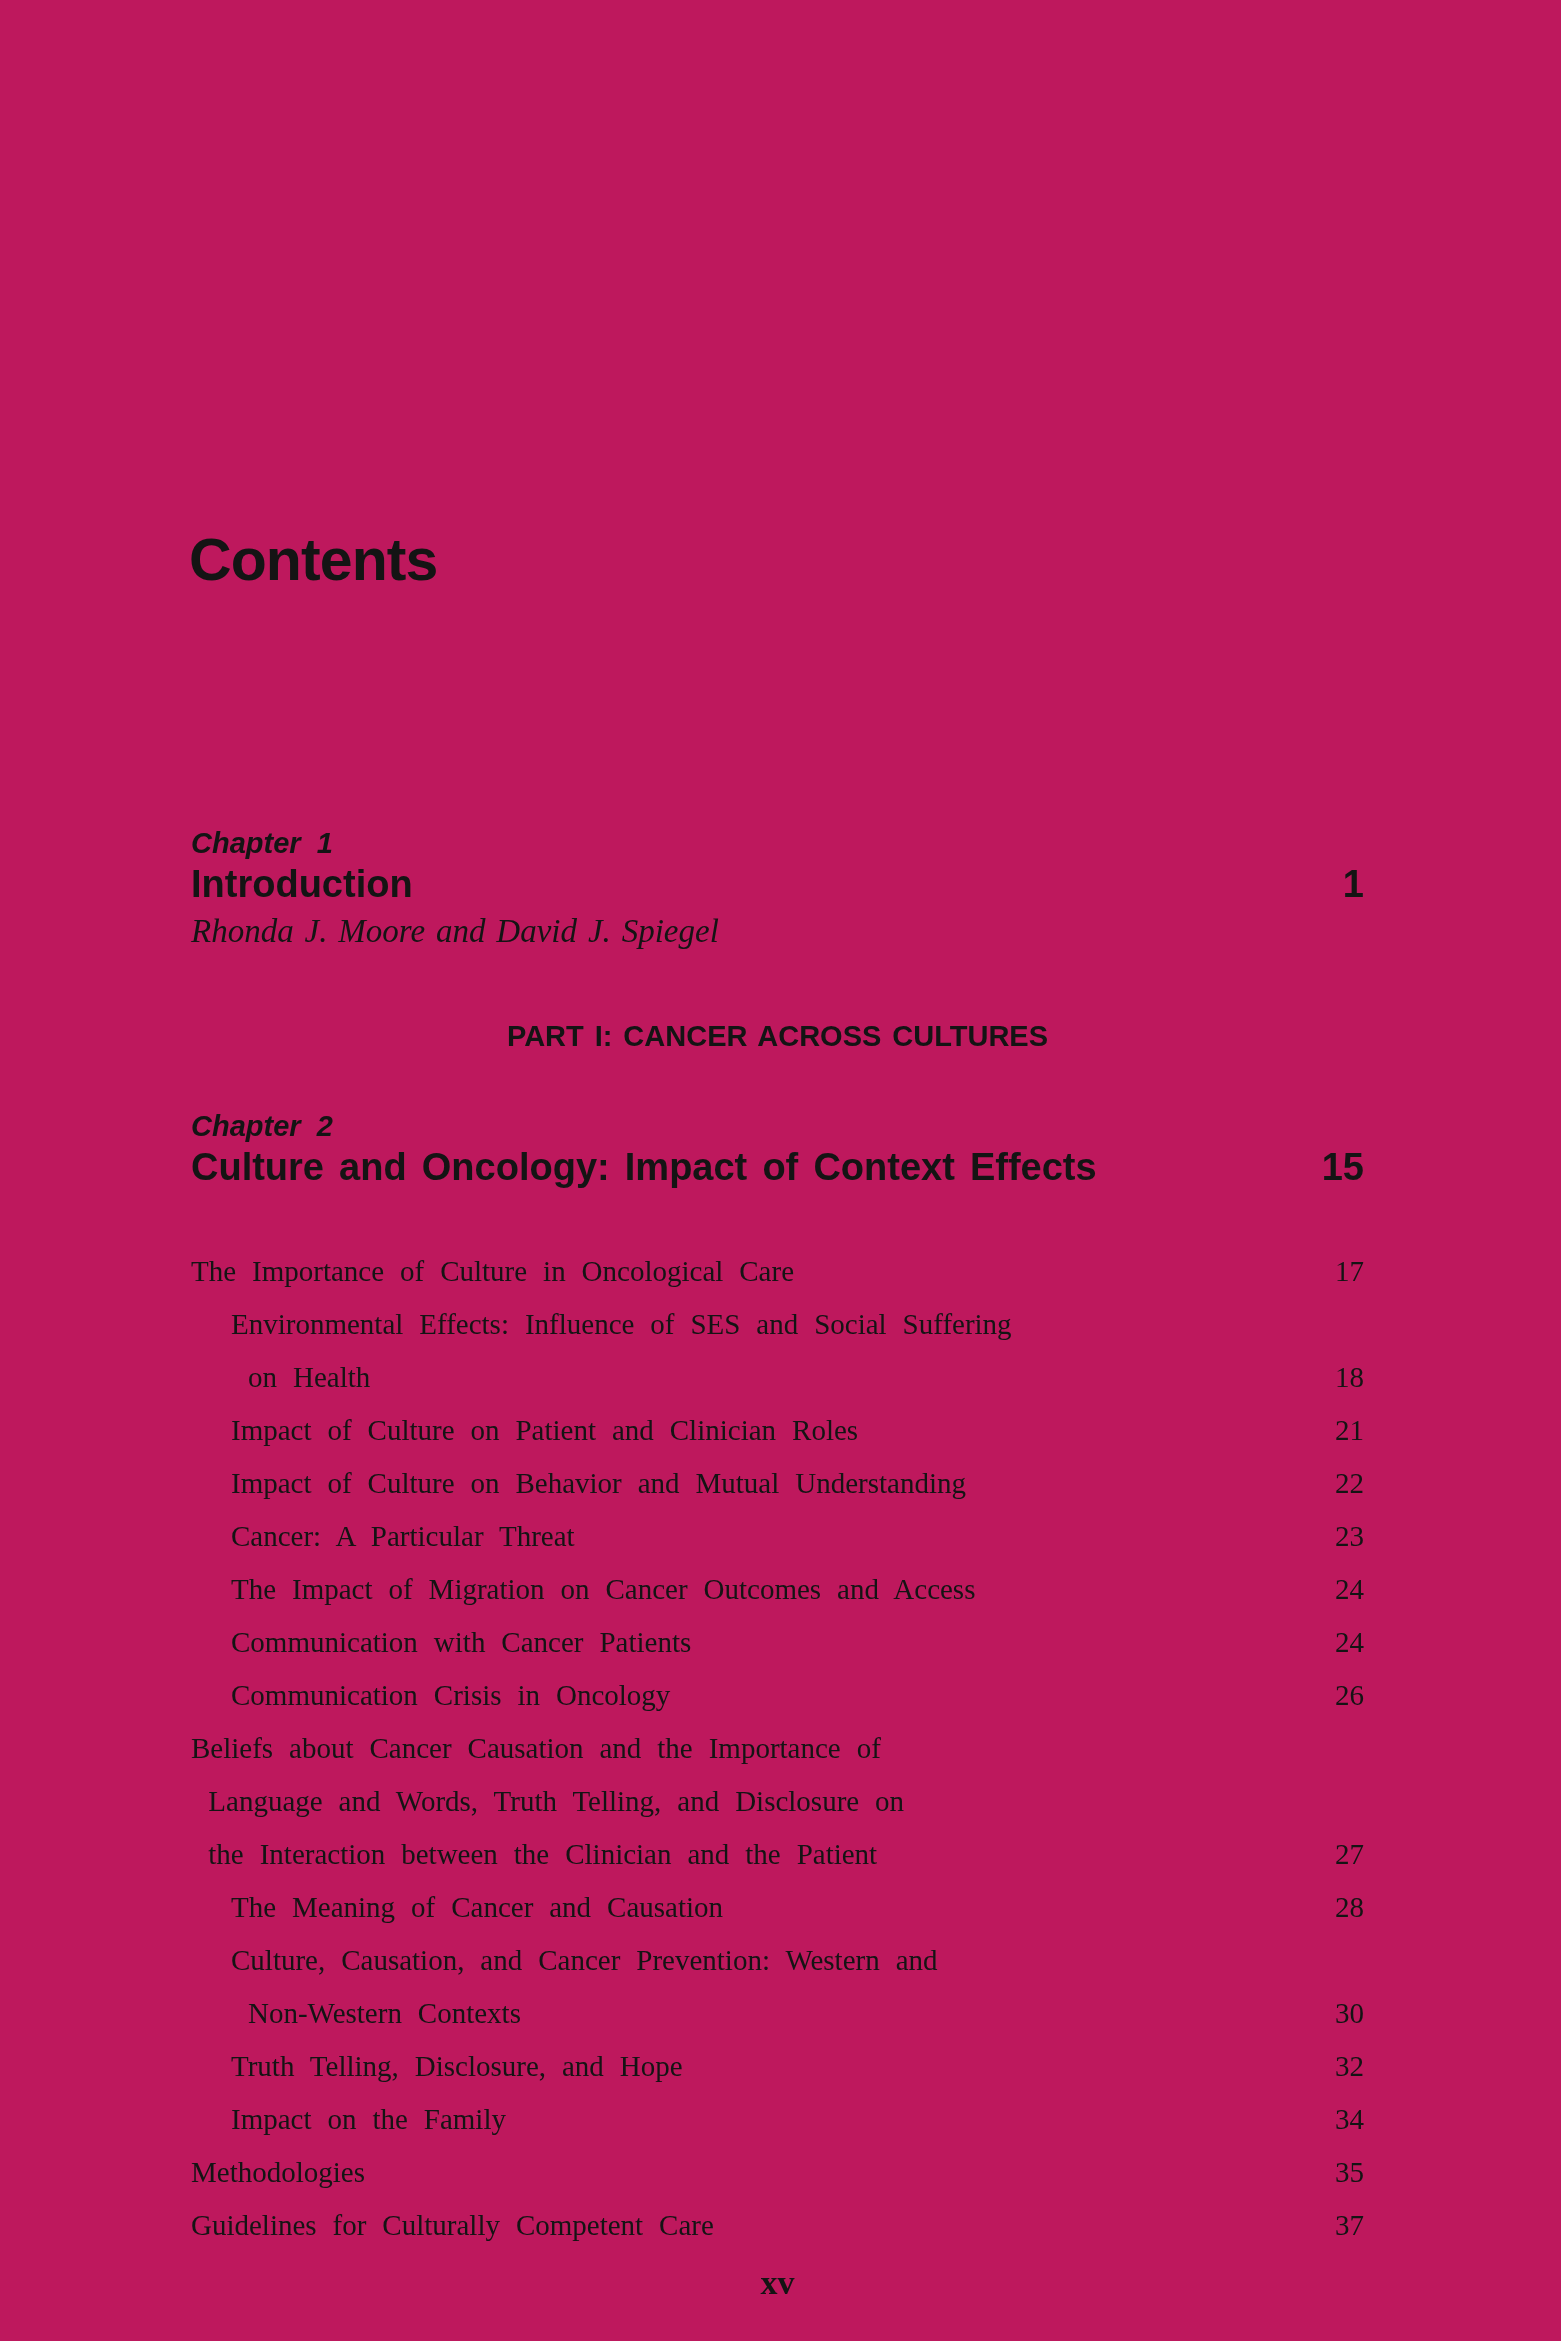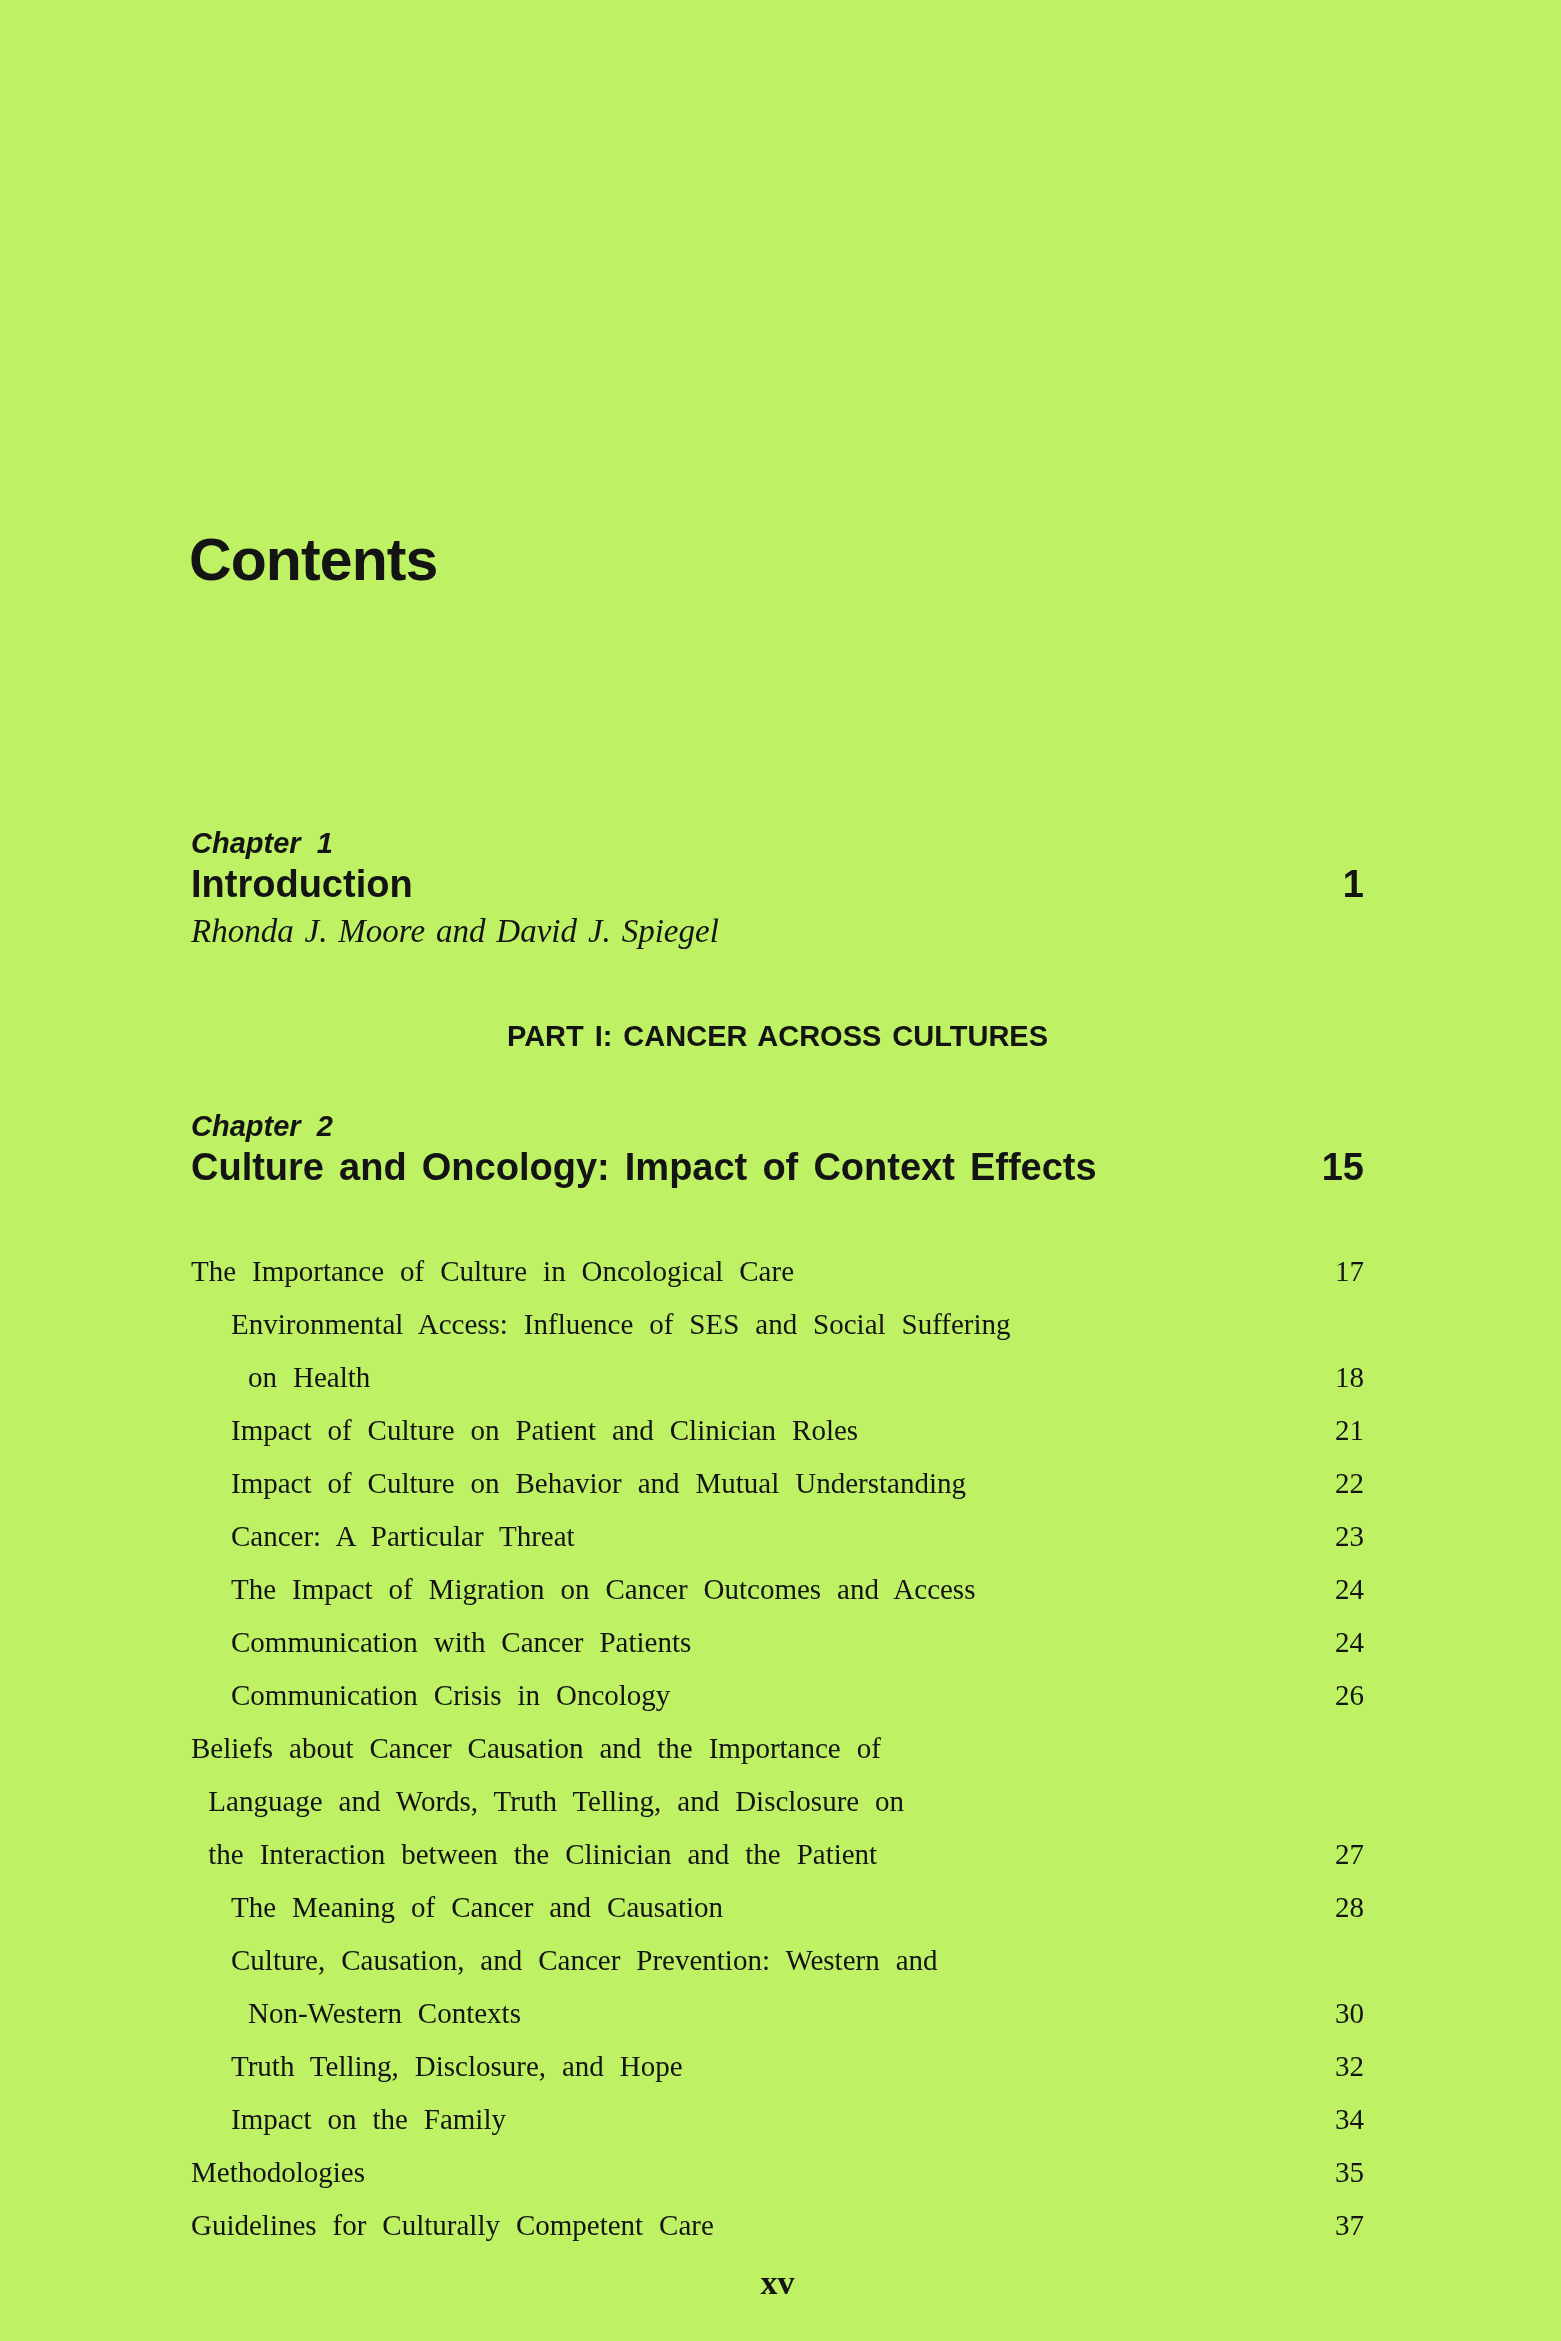--- a/index.html
+++ b/index.html
@@ -4,21 +4,21 @@
 <style>
   html, body {
     margin: 0;
     padding: 0;
     background: #e8e8e8;
   }
   .page {
     position: relative;
     width: 1561px;
     height: 2342px;
-    background: #bef264;
+    background: #be185d;
     color: #141414;
     overflow: hidden;
   }
   
   .main-heading {
     position: absolute;
     left: 189px;
     top: 531px;
     margin: 0;
     font-family: "Liberation Sans", sans-serif;
@@ -138,21 +138,21 @@
         <span class="chapter-page">15</span>
       </div>
     </div>
 
     <div class="toc-list">
         <div class="toc-row ind-0">
           <span class="toc-text">The Importance of Culture in Oncological Care</span>
           <span class="toc-page">17</span>
         </div>
         <div class="toc-row ind-2">
-          <span class="toc-text">Environmental Access: Influence of SES and Social Suffering</span>
+          <span class="toc-text">Environmental Effects: Influence of SES and Social Suffering</span>
           <span class="toc-page"></span>
         </div>
         <div class="toc-row ind-3">
           <span class="toc-text">on Health</span>
           <span class="toc-page">18</span>
         </div>
         <div class="toc-row ind-2">
           <span class="toc-text">Impact of Culture on Patient and Clinician Roles</span>
           <span class="toc-page">21</span>
         </div>

